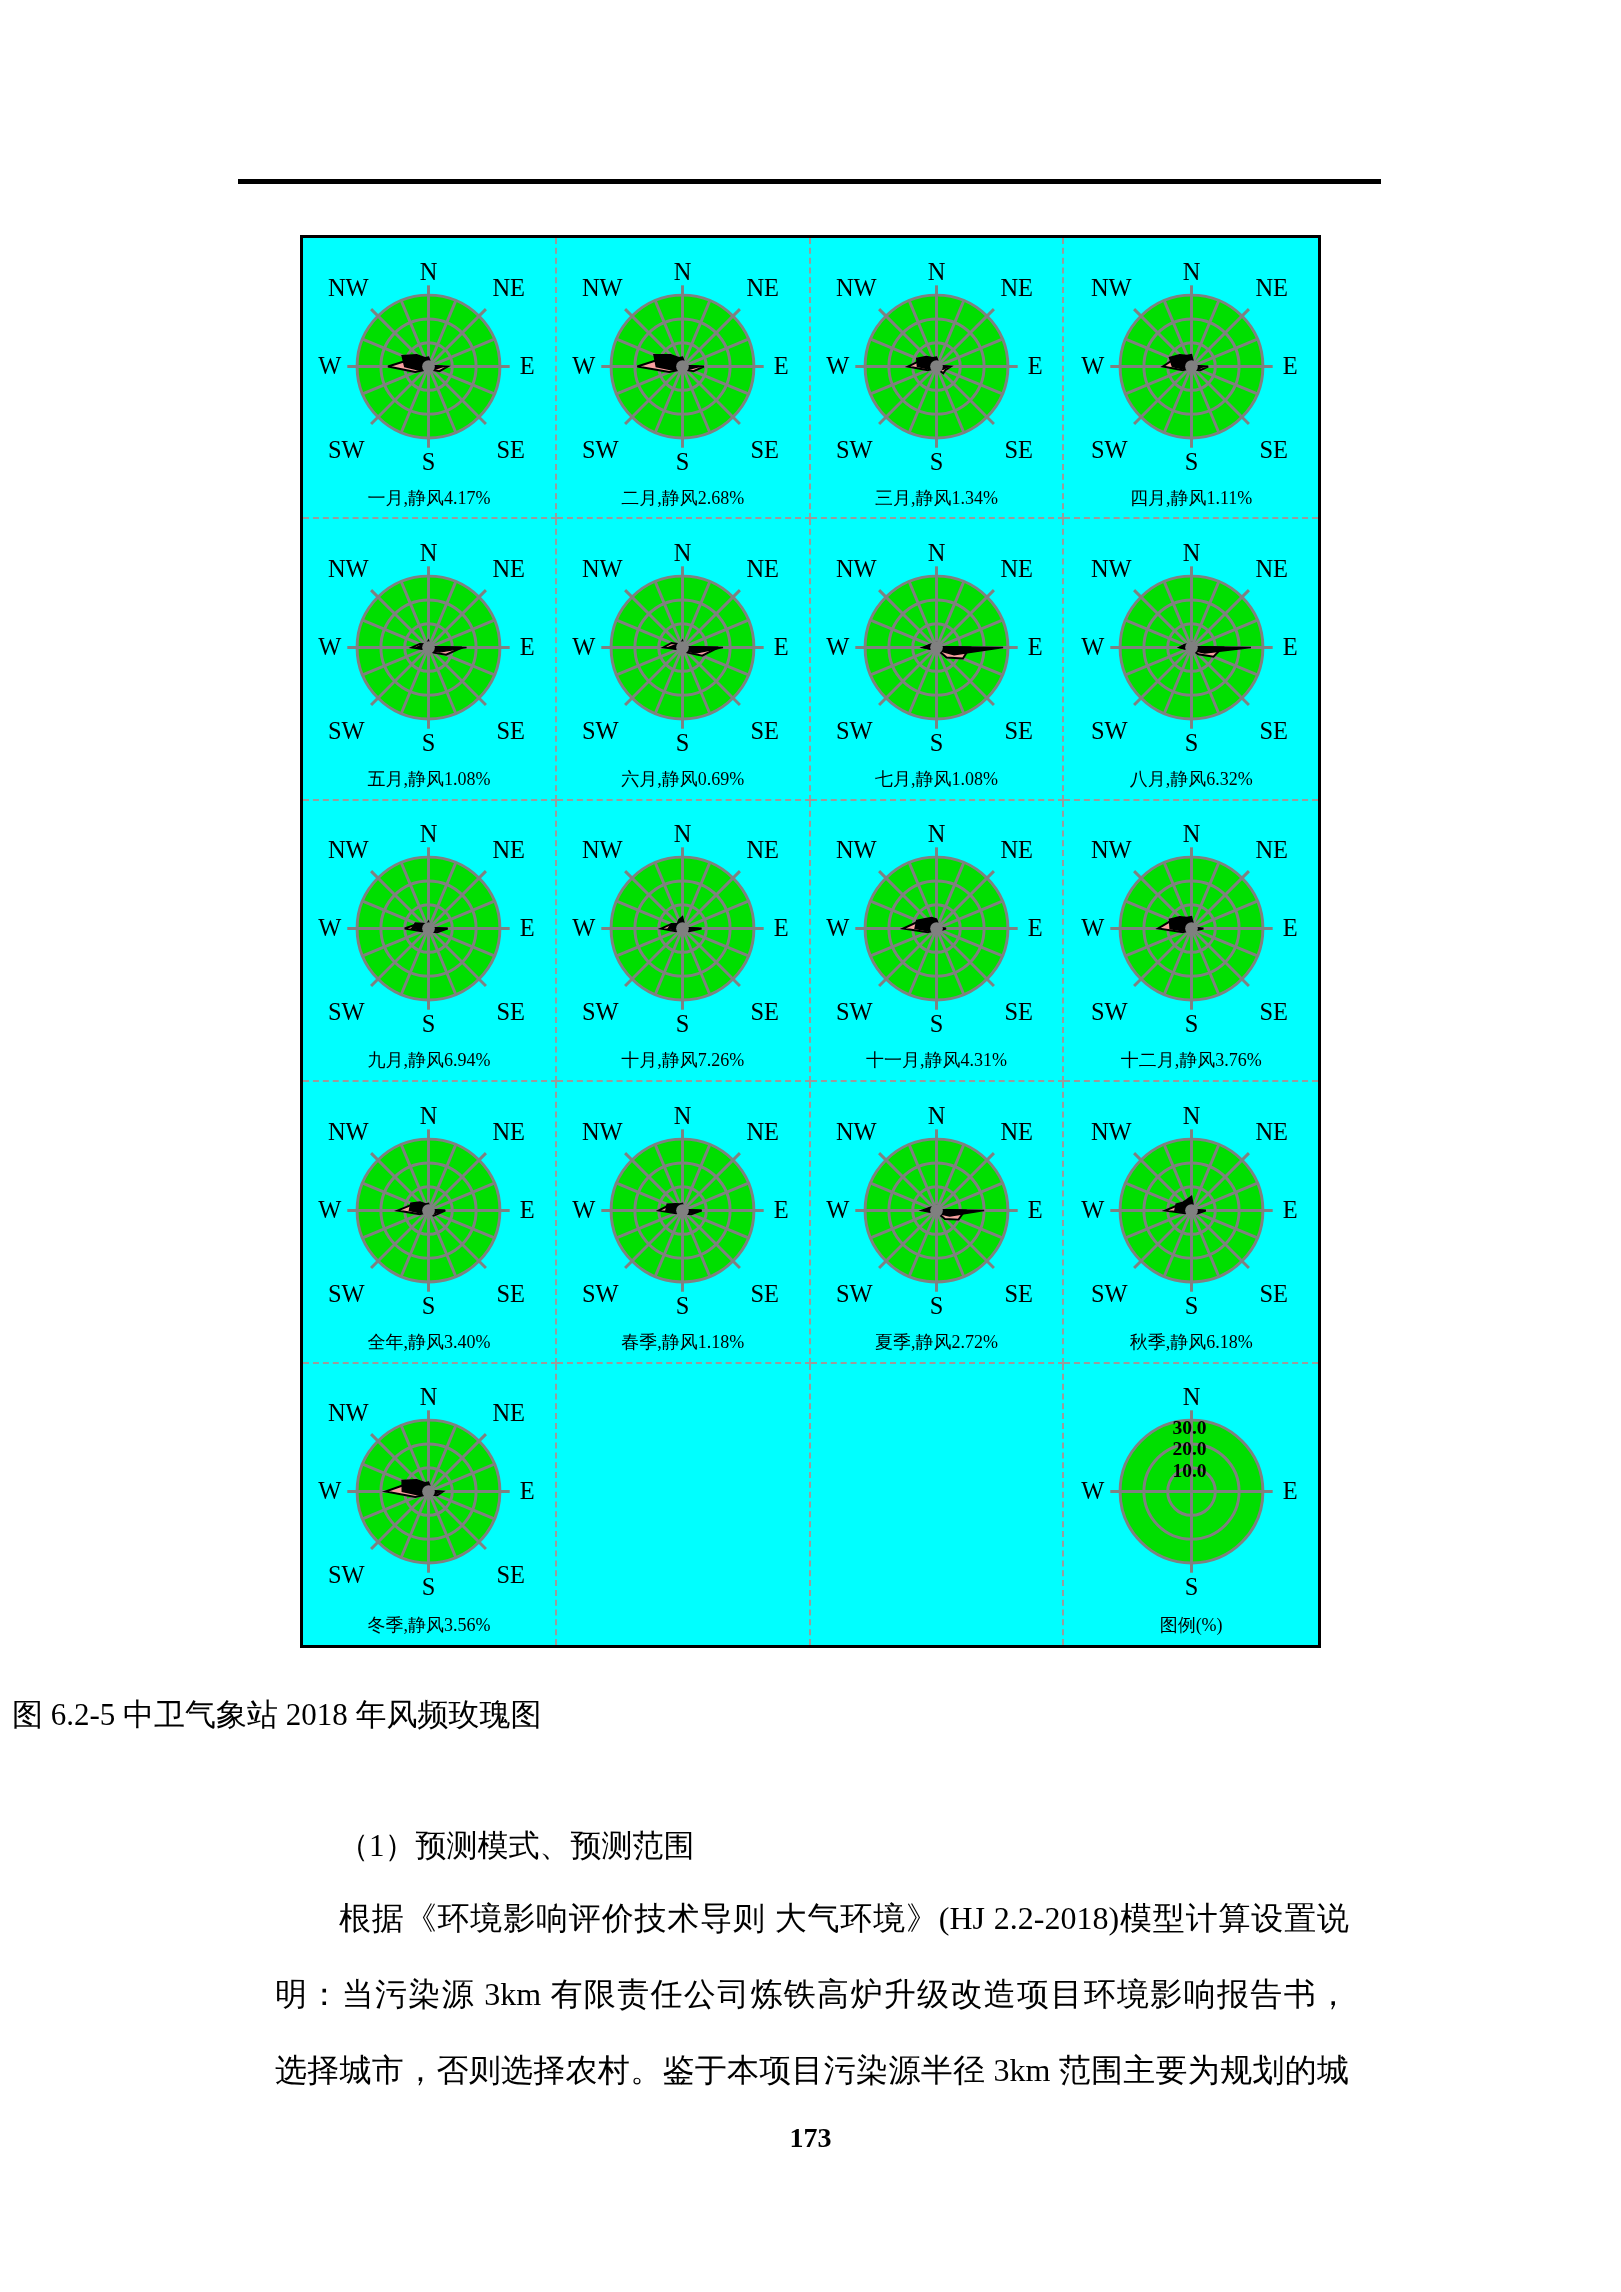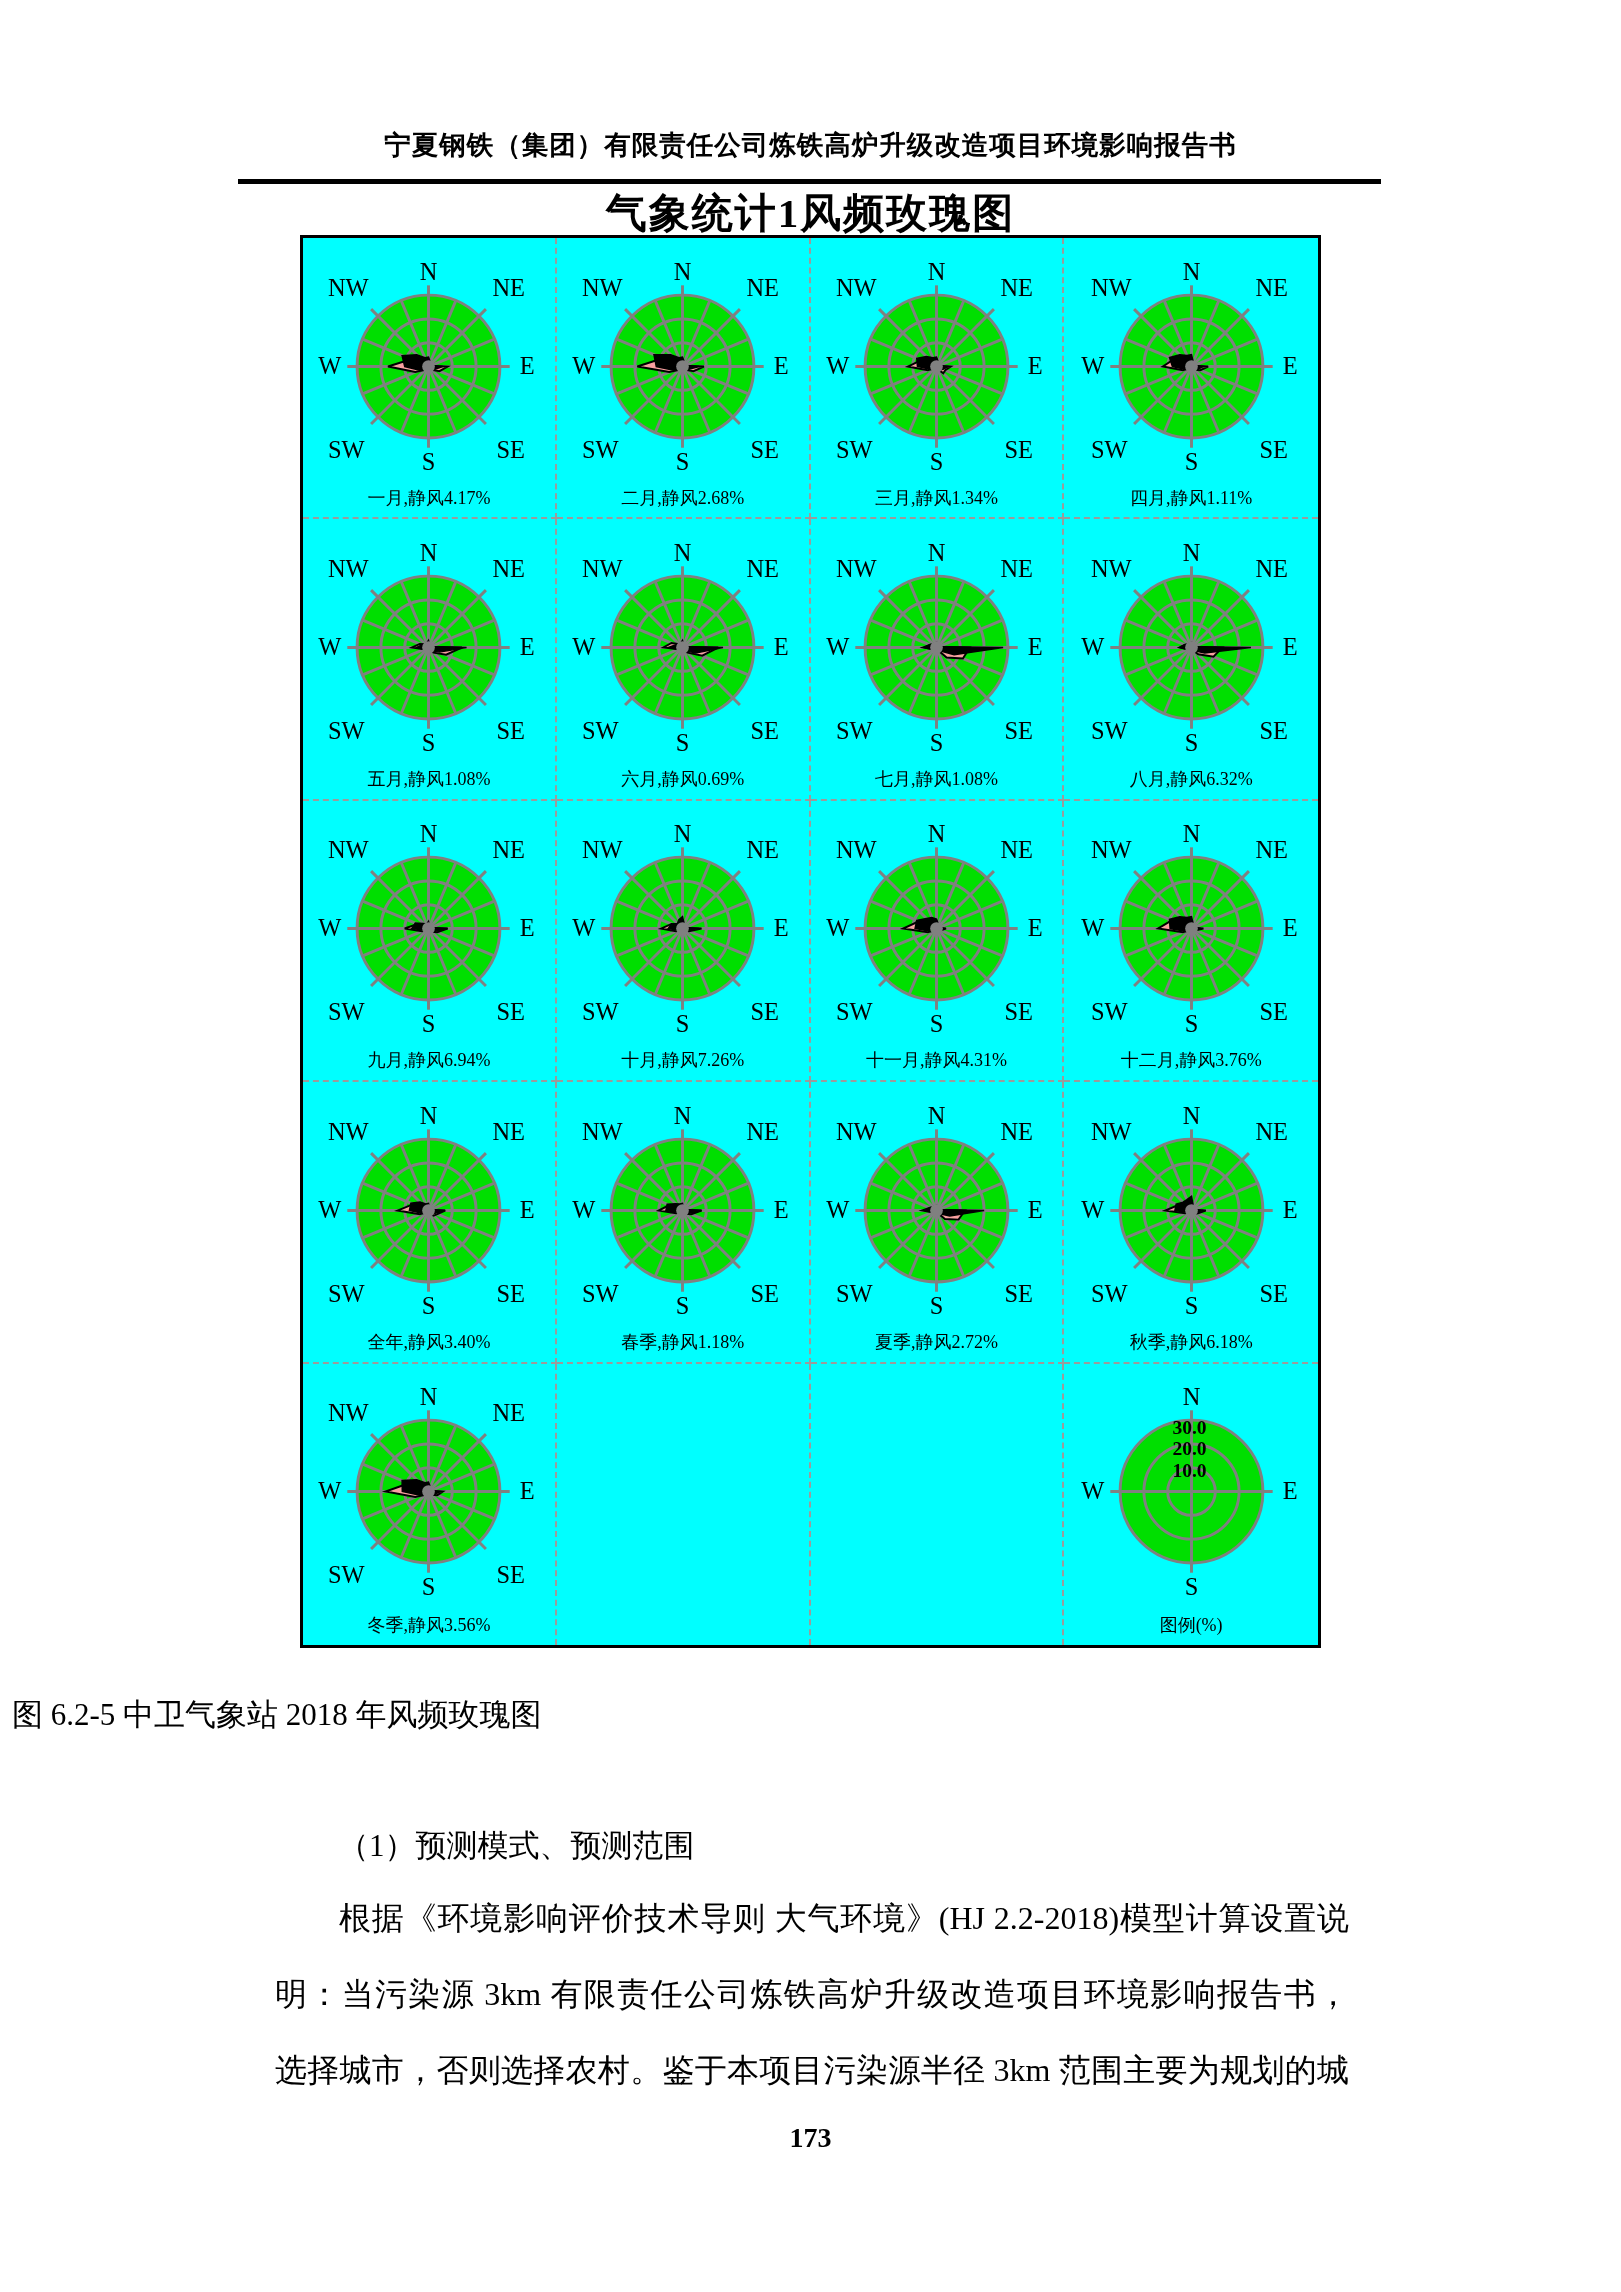--- a/index.html
+++ b/index.html
@@ -60,24 +60,22 @@
   .page-number{
     position:absolute;top:2122px;left:0;width:100%;text-align:center;
     font-size:28px;font-weight:bold;
   }
 </style>
 </head>
 <body>
 
 <div class="page">
 
-  <div class="header-title">宁夏钢铁（集团）有限责任公司炼铁高炉升级改造项目环境影响报告书</div>
   <div class="header-rule"></div>
 
-  <div class="figure-title">气象统计1风频玫瑰图</div>
 
   <div class="figure-box">
     <div class="rose-grid" id="rose-grid">
         <div class="rose-cell">
           <svg class="rose-svg" width="245" height="225" viewBox="-125 -114 250 230">
             <circle cx="0" cy="0" r="73" fill="#00DF00" stroke="#808080" stroke-width="3"></circle>
             <line x1="0" y1="0" x2="0.0" y2="-83.0" stroke="#808080" stroke-width="3"></line>
             <line x1="0" y1="0" x2="27.9" y2="-67.4" stroke="#808080" stroke-width="3"></line>
             <line x1="0" y1="0" x2="58.7" y2="-58.7" stroke="#808080" stroke-width="3"></line>
             <line x1="0" y1="0" x2="67.4" y2="-27.9" stroke="#808080" stroke-width="3"></line>

